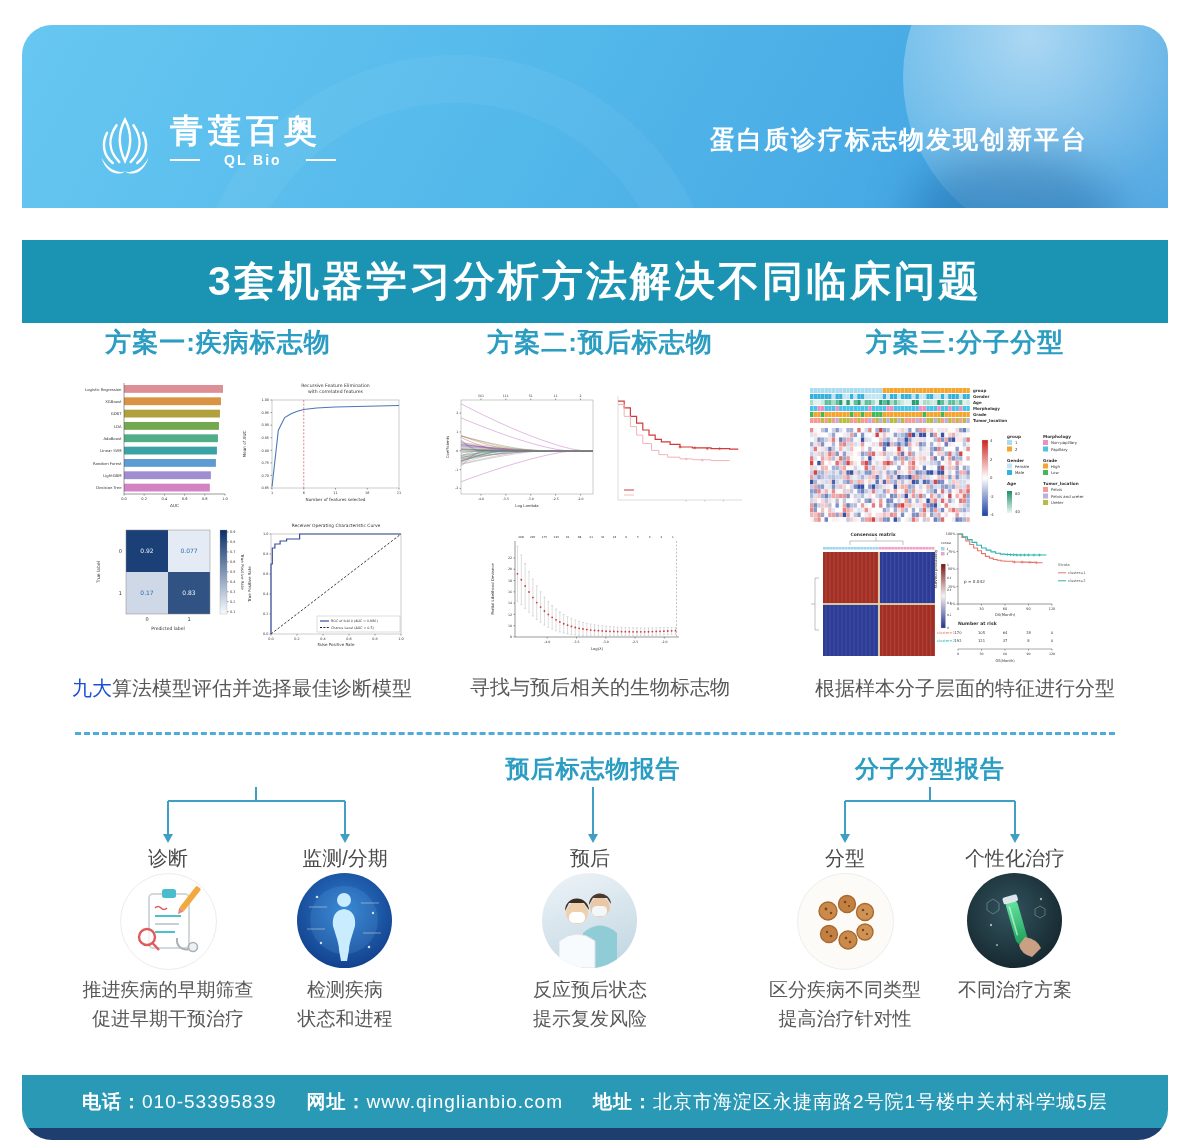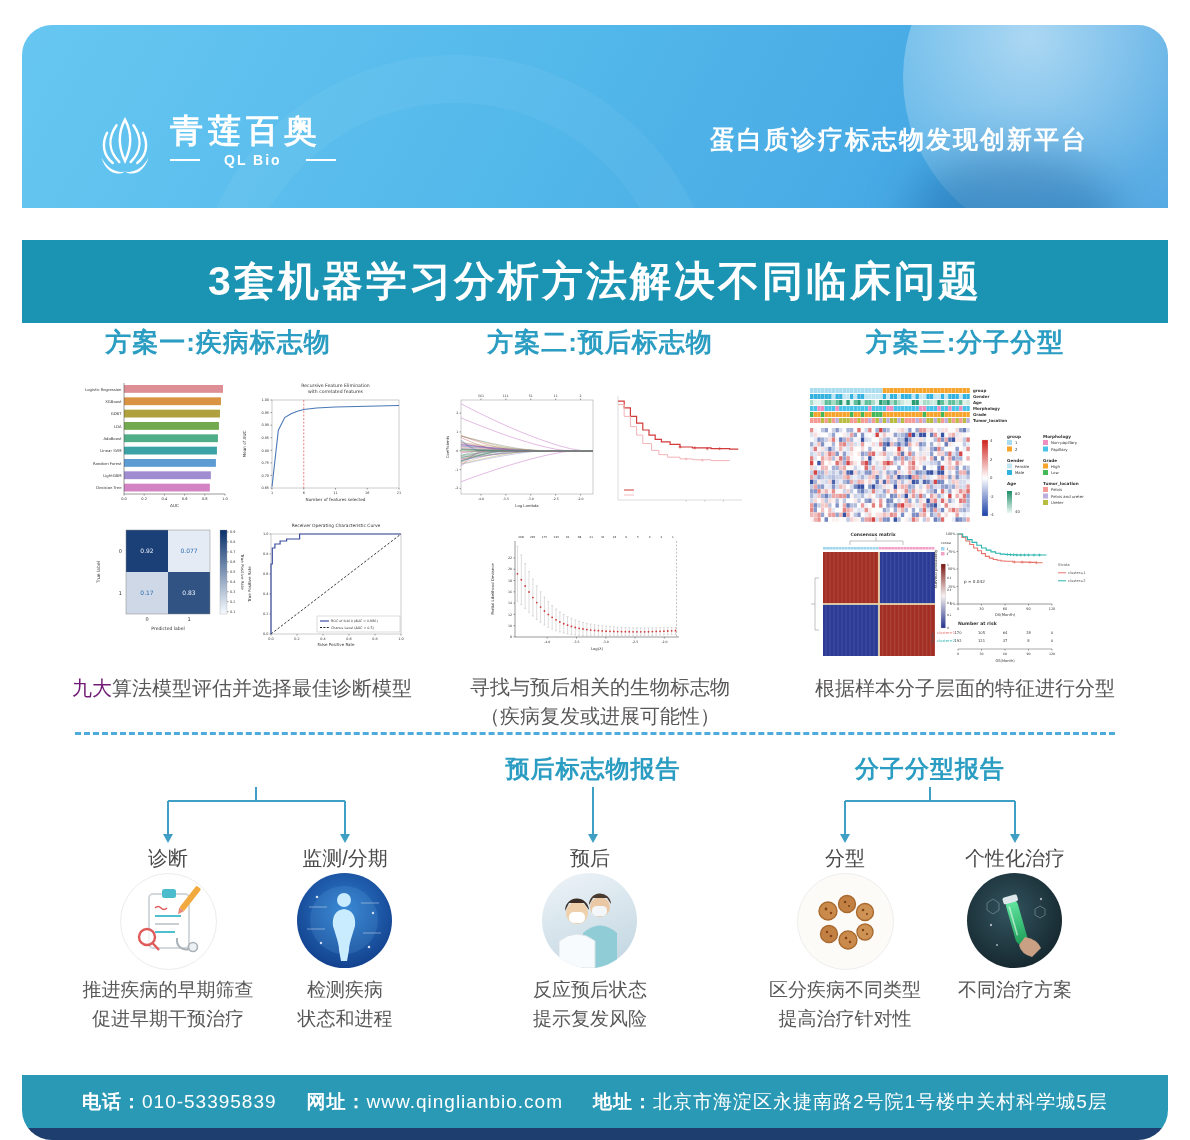--- a/index.html
+++ b/index.html
@@ -26,21 +26,21 @@
   #c-conf{left:66px;top:497px;}
   #c-roc{left:221px;top:495px;}
   #c-lasso{left:421px;top:363px;}
   #c-km1{left:586px;top:363px;}
   #c-cv{left:465px;top:502px;}
   #c-heat{left:788px;top:363px;}
   #c-cons{left:781px;top:503px;}
   #c-km2{left:908px;top:503px;}
   .caption{position:absolute;text-align:center;font-size:20px;color:#595757;}
   #cap1{left:40px;top:650px;width:360px;}
-  #cap1 .hl{color:#701a75;}
+  #cap1 .hl{color:#1d4ed8;}
   #cap2{left:428px;top:648px;width:300px;line-height:29px;}
   #cap3{left:763px;top:650px;width:360px;}
   .divider{position:absolute;left:53px;top:707px;width:1040px;border-top:3px dashed #4fabdb;}
   .report-title{position:absolute;top:728px;width:300px;text-align:center;font-size:24px;font-weight:bold;color:#2b9dc2;letter-spacing:1px;}
   #rt1{left:84px;}#rt2{left:421px;}#rt3{left:758px;}
   #connectors{position:absolute;left:0;top:762px;}
   .outcome-label{position:absolute;top:820px;width:200px;text-align:center;font-size:20px;color:#4a4a4a;}
   #ol1{left:46px;}#ol2{left:223px;}#ol3{left:468px;}#ol4{left:723px;}#ol5{left:893px;}
   .circ{position:absolute;top:848px;width:95px;height:95px;border-radius:50%;overflow:hidden;}
   .circ svg{width:95px;height:95px;display:block;}
@@ -1989,21 +1989,20 @@
         <text x="122" y="127" font-size="3.2" fill="#333" text-anchor="middle">120</text>
         <text x="75" y="133.5" font-size="3.6" fill="#333" text-anchor="middle">OS(Month)</text>
         <text x="3.5" y="110" font-size="3.7" fill="#555" text-anchor="middle" transform="rotate(-90 3.5 110)">Strata</text>
       </svg>
 
     <div class="caption" id="cap1">
       <span class="hl">九大</span><span>算法模型评估并选择最佳诊断模型</span>
     </div>
     <div class="caption" id="cap2">
       <div>寻找与预后相关的生物标志物</div>
-      <div>（疾病复发或进展可能性）</div>
     </div>
     <div class="caption" id="cap3">根据样本分子层面的特征进行分型</div>
 
     <div class="divider"></div>
 
     <div class="report-title" id="rt2">预后标志物报告</div>
     <div class="report-title" id="rt3">分子分型报告</div>
 
     <svg id="connectors" width="1146" height="60" viewBox="0 0 1146 60">
       <g stroke="#3f9fc4" stroke-width="2" fill="none">

